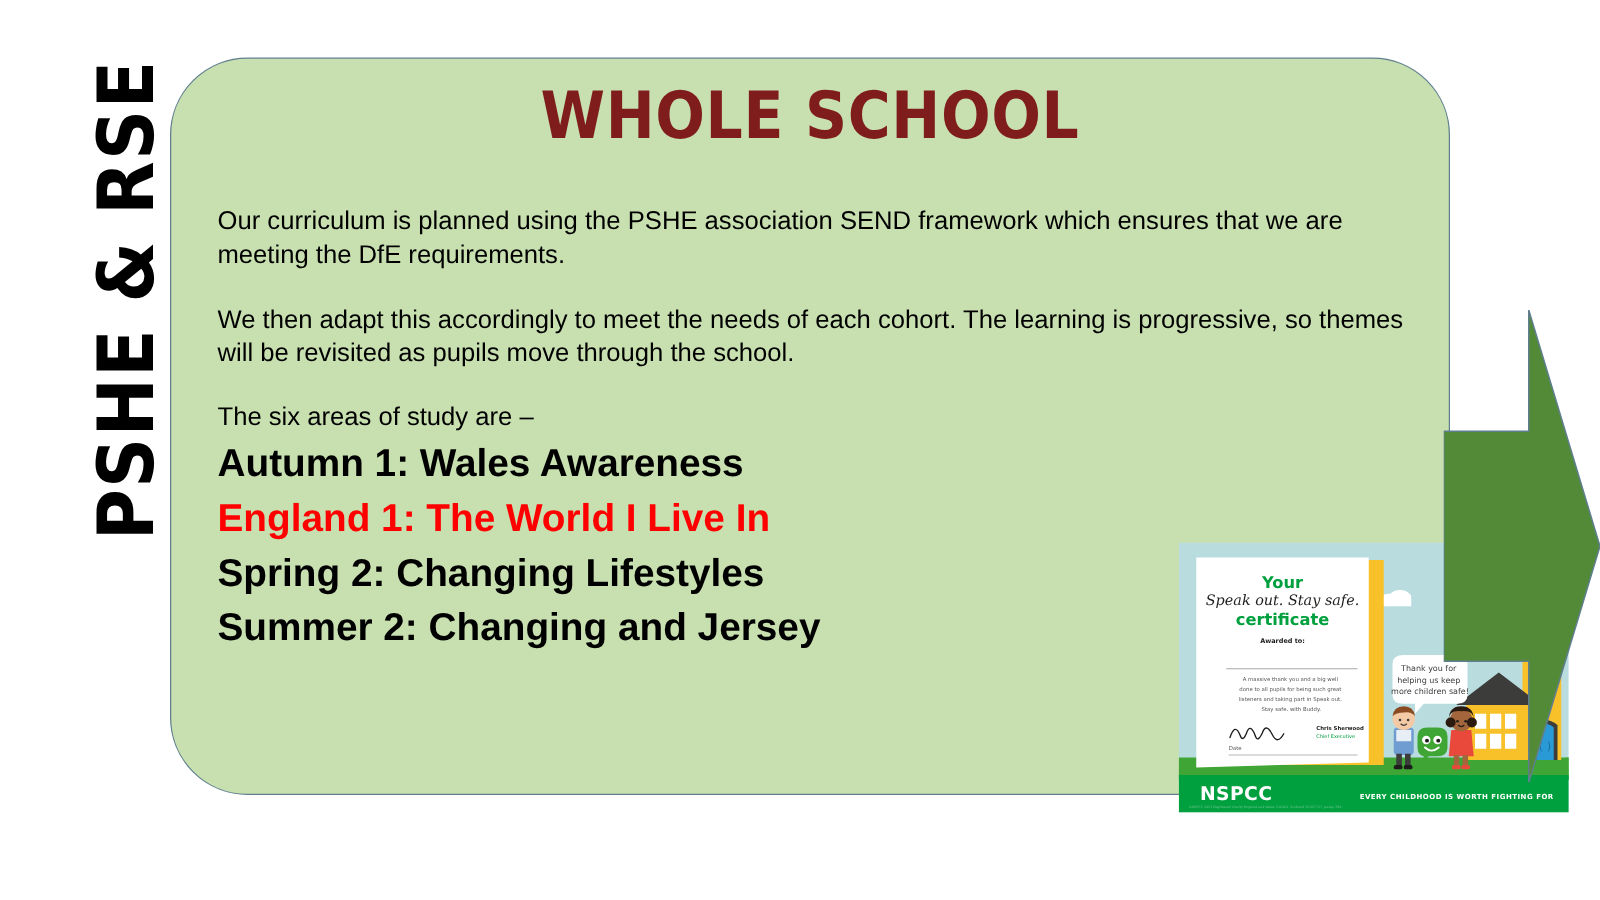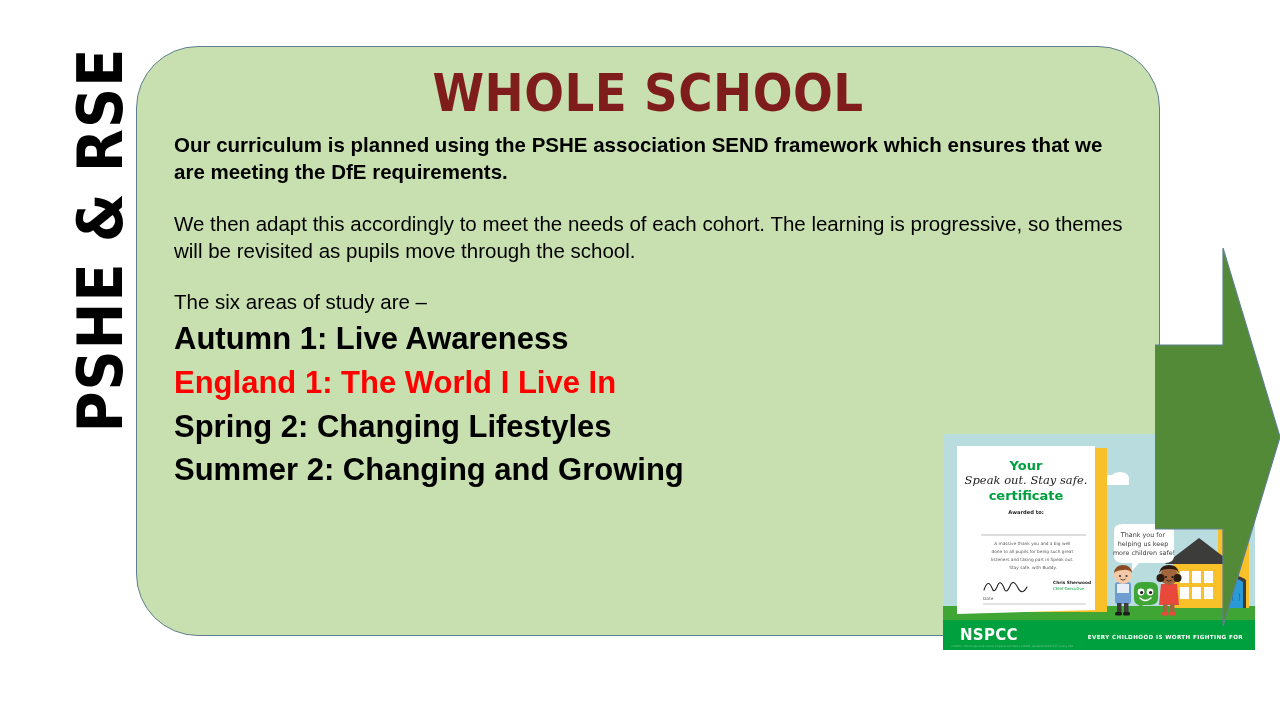--- a/index.html
+++ b/index.html
@@ -70,21 +70,21 @@
     width: 952px;
   }
 
   .para {
     font-family: "Liberation Sans", sans-serif;
     font-size: 20.5px;
     line-height: 1.33;
     color: #000000;
     margin: 0 0 0 0;
   }
-  .para.bold { font-weight: 700; }
+  .para.bold { font-weight: 400; margin-top: 32px; }
   .para.spaced { margin-top: 24px; }
 
   #terms-list {
     margin: 2px 0 0 0;
     padding: 0;
     list-style: none;
   }
   #terms-list li {
     font-family: "Liberation Sans", sans-serif;
     font-weight: 700;
@@ -126,24 +126,24 @@
 
   <div id="panel-body">
 
     <p class="para bold">Our curriculum is planned using the PSHE association SEND framework which ensures that we are meeting the DfE requirements.</p>
 
     <p class="para spaced">We then adapt this accordingly to meet the needs of each cohort. The learning is progressive, so themes will be revisited as pupils move through the school.</p>
 
     <p class="para spaced">The six areas of study are –</p>
 
     <ul id="terms-list">
-      <li>Autumn 1: Live Awareness</li>
+      <li>Autumn 1: Wales Awareness</li>
       <li class="highlight">England 1: The World I Live In</li>
       <li>Spring 2: Changing Lifestyles</li>
-      <li>Summer 2: Changing and Growing</li>
+      <li>Summer 2: Changing and Jersey</li>
     </ul>
   </div>
 
   <div id="nspcc-graphic">
     <svg viewBox="0 0 312 216" xmlns="http://www.w3.org/2000/svg">
 
       <rect x="0" y="0" width="312" height="216" fill="#b9dcdf"></rect>
 
       <g fill="#ffffff">
         <ellipse cx="262" cy="24" rx="9" ry="5"></ellipse>

